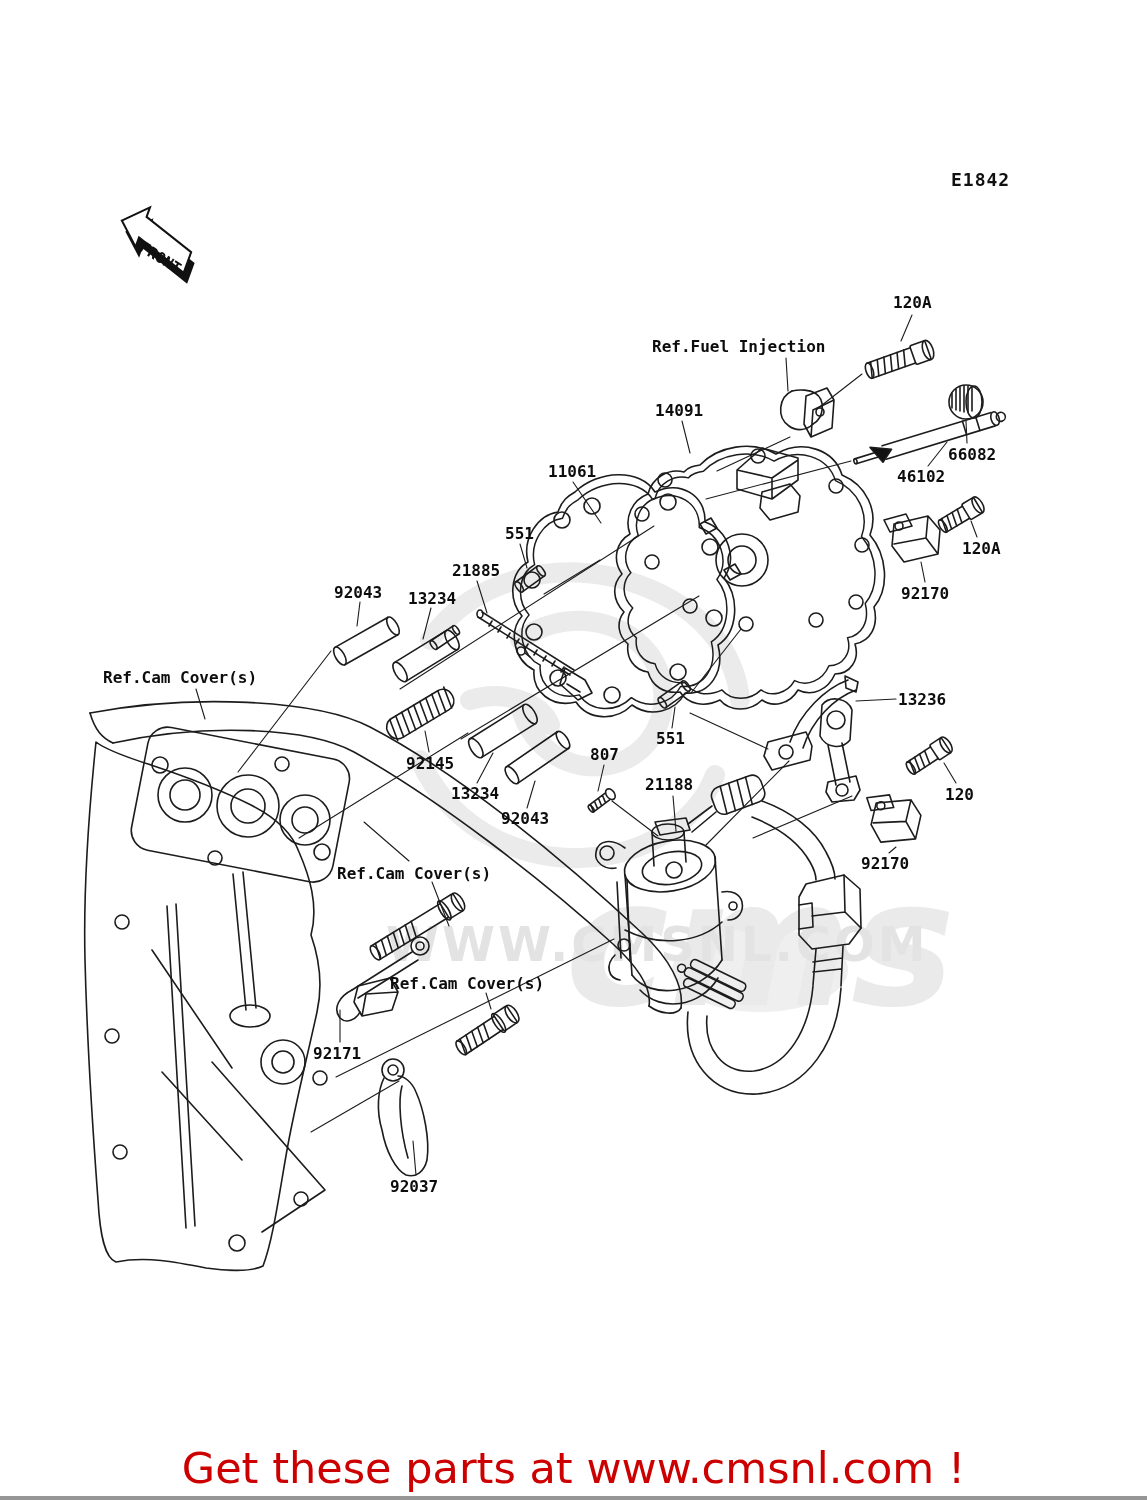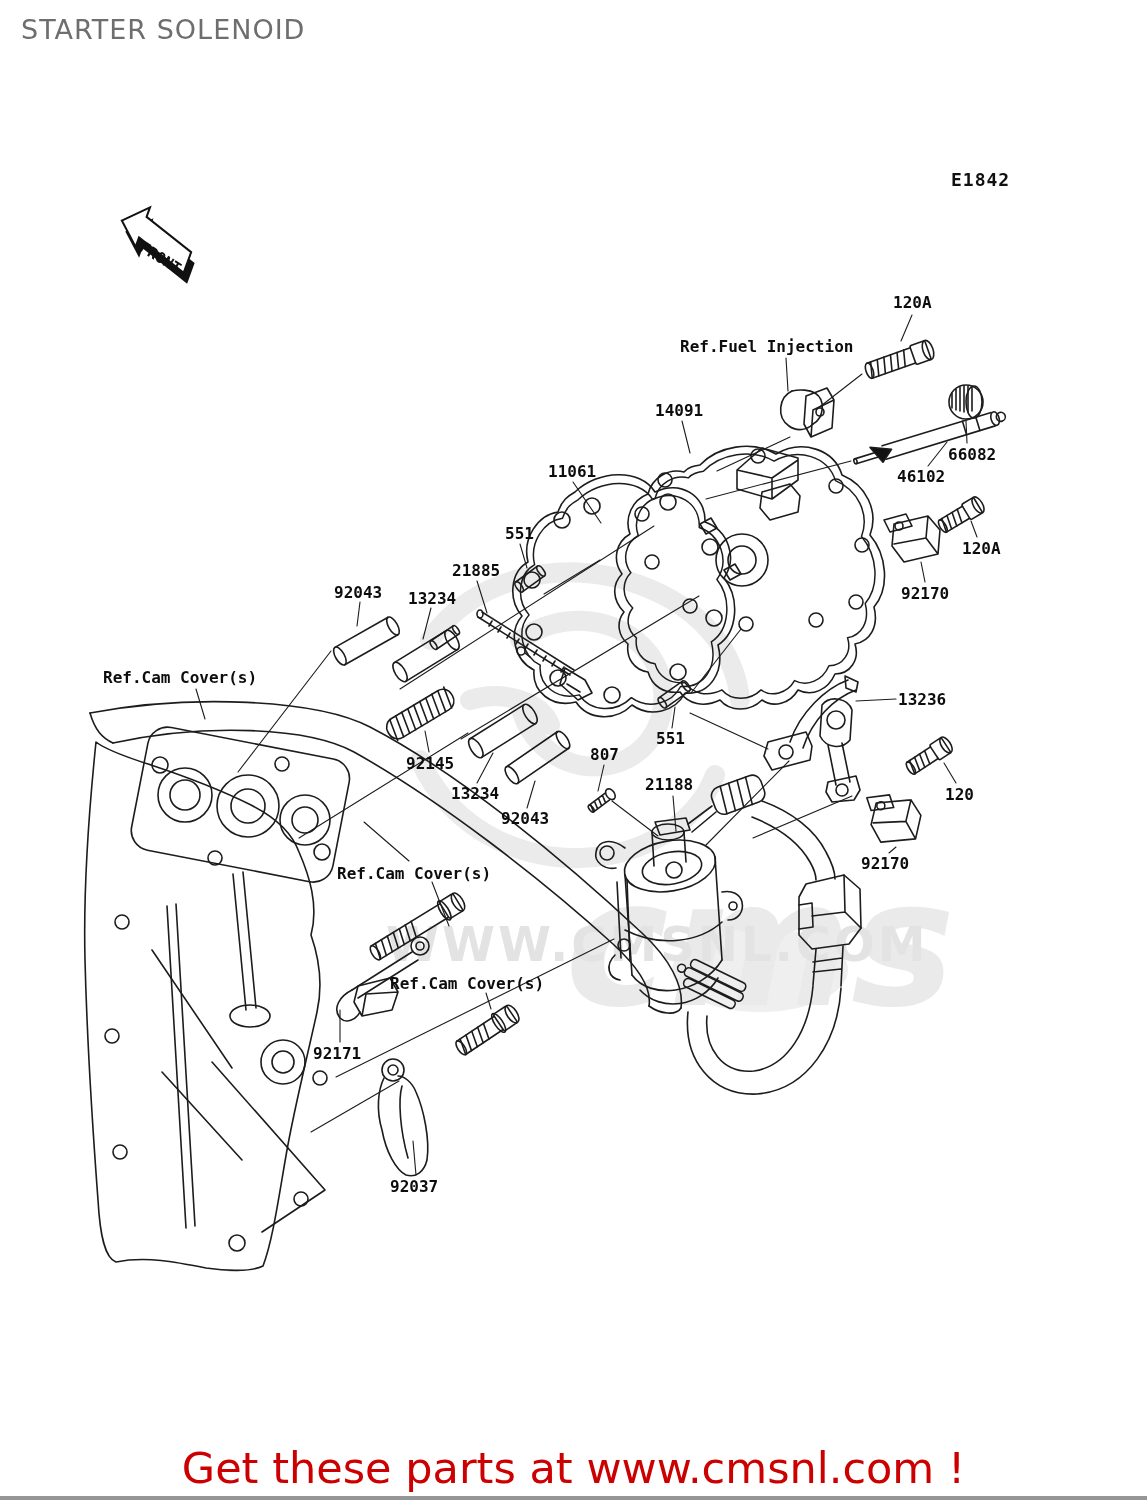--- a/index.html
+++ b/index.html
@@ -372,25 +372,24 @@
     <line x1="416" y1="1175" x2="413" y2="1141"></line>
   </g>
 
   <g transform="translate(130,198) rotate(20)">
     <path d="M0,24 L22,2 L22,12 L76,30 L76,52 L22,34 L22,44 Z" transform="translate(7,9)" fill="#111"></path>
     <path d="M0,24 L22,2 L22,12 L76,30 L76,52 L22,34 L22,44 Z" fill="#fff" stroke="#111" stroke-width="2"></path>
     <text x="26" y="46" transform="rotate(12 26 46)" font-family="DejaVu Sans Mono, monospace" font-weight="bold" font-size="15" fill="#111">FRONT</text>
   </g>
 </svg>
 
-<div class="page-title">STARTER SOLENOID</div>
 <div class="diagram-code">E1842</div>
 
 <div class="plabel" style="left:893px;top:293px">120A</div>
-<div class="plabel" style="left:680px;top:337px">Ref.Fuel Injection</div>
+<div class="plabel" style="left:652px;top:337px">Ref.Fuel Injection</div>
 <div class="plabel" style="left:655px;top:401px">14091</div>
 <div class="plabel" style="left:548px;top:462px">11061</div>
 <div class="plabel" style="left:948px;top:445px">66082</div>
 <div class="plabel" style="left:897px;top:467px">46102</div>
 <div class="plabel" style="left:505px;top:524px">551</div>
 <div class="plabel" style="left:962px;top:539px">120A</div>
 <div class="plabel" style="left:452px;top:561px">21885</div>
 <div class="plabel" style="left:334px;top:583px">92043</div>
 <div class="plabel" style="left:408px;top:589px">13234</div>
 <div class="plabel" style="left:901px;top:584px">92170</div>

